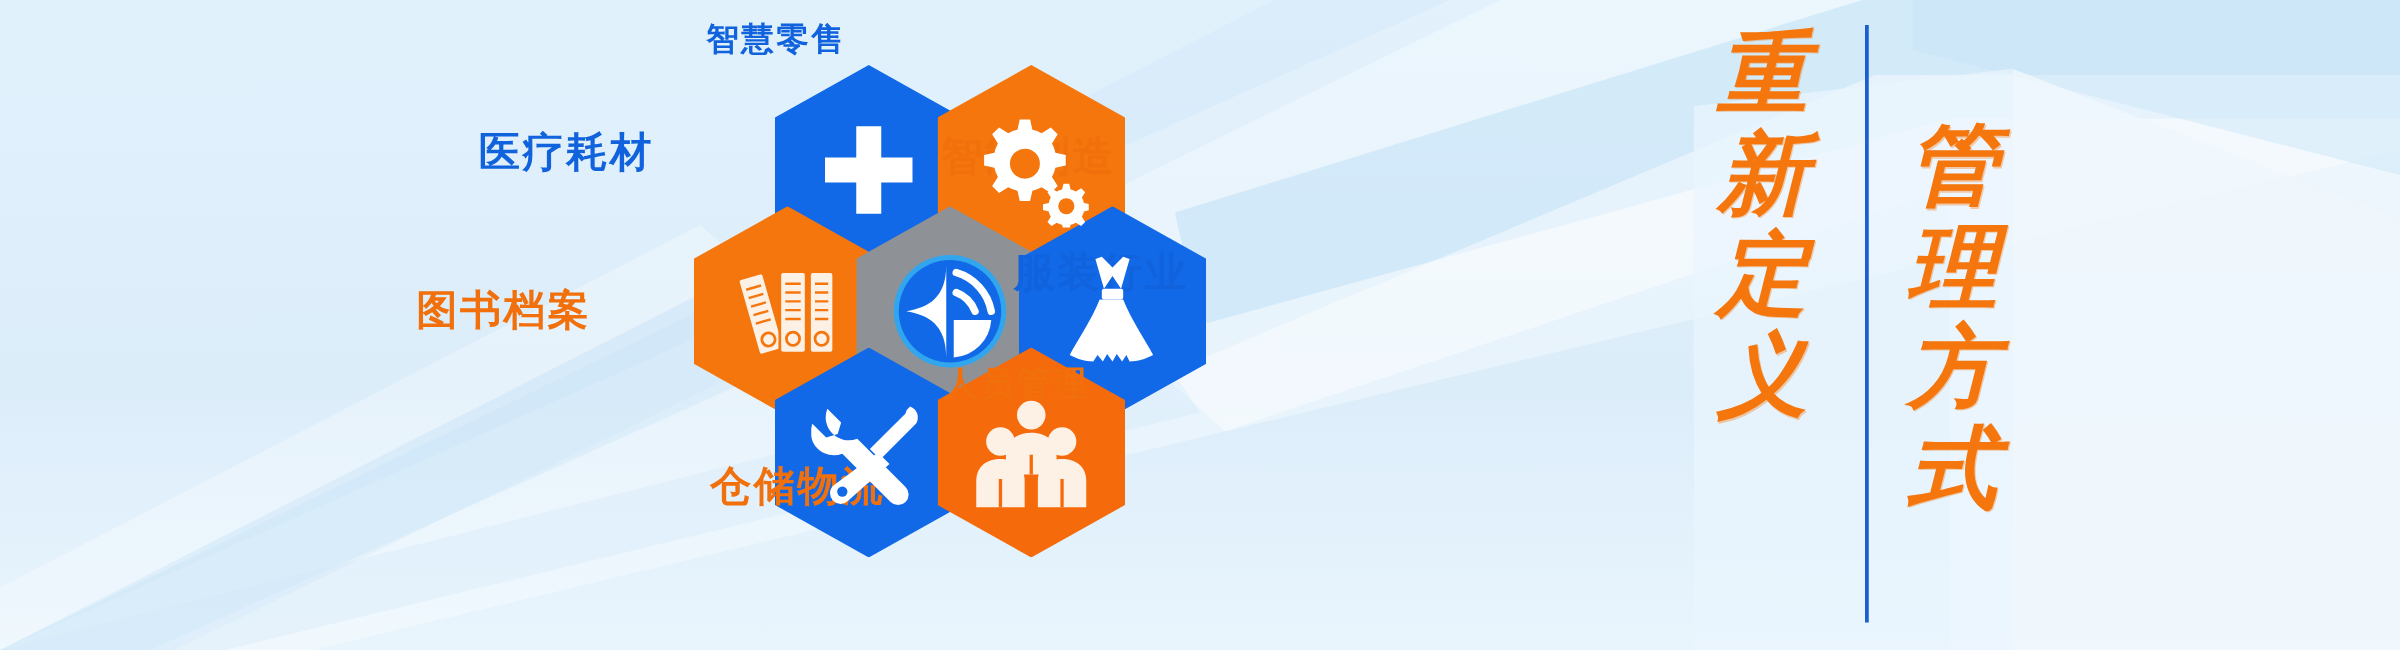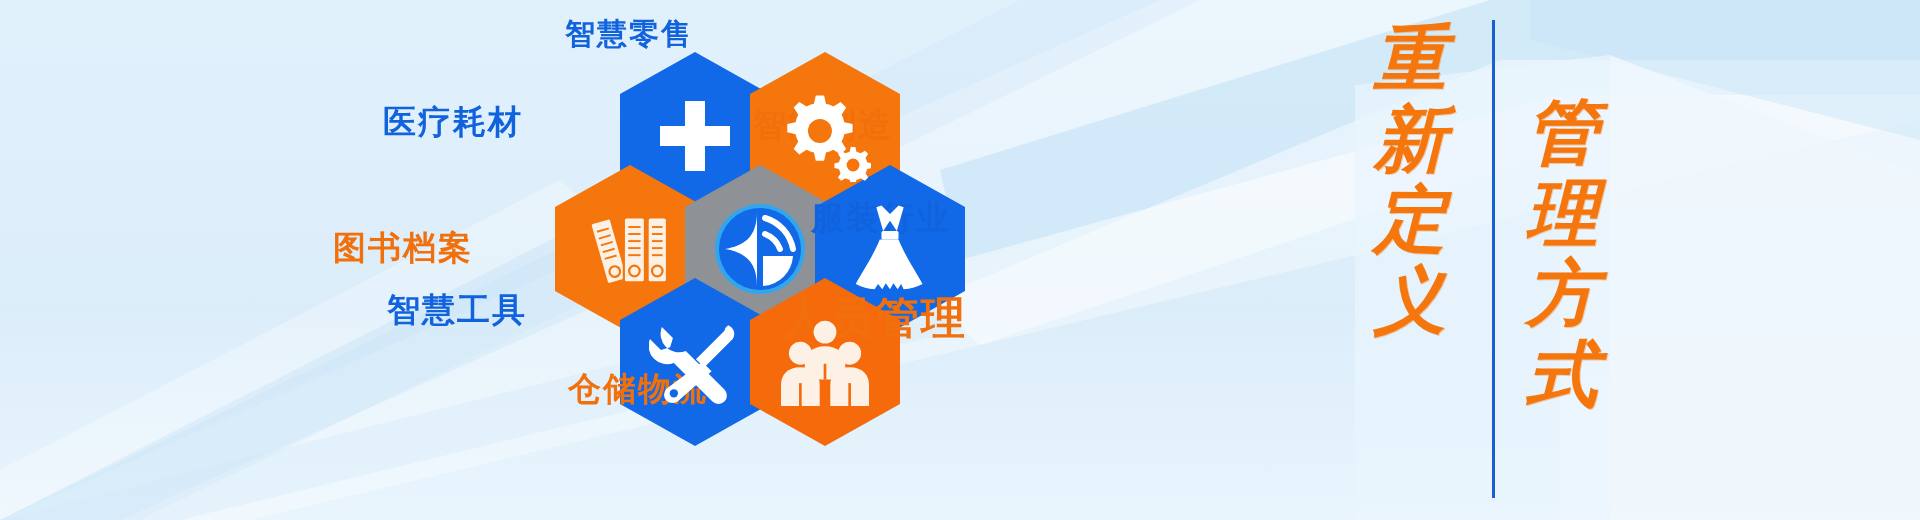--- a/index.html
+++ b/index.html
@@ -53,27 +53,27 @@
 
   
   .label{
     position:absolute;white-space:nowrap;
     font-weight:bold;letter-spacing:2px;
     font-family:"DejaVu Sans","Liberation Sans",sans-serif;
   }
   .label.blue{color:#1163dd;}
   .label.orange{color:#f1700c;}
 
-  #lbl-retail    {left:565px;top:14px; font-size:30px;}
+  #lbl-retail    {left:565px;top:14px; font-size:26px;}
   #lbl-medical   {left:383px;top:100px;font-size:33px;font-family:Liberation Mono, monospace;}
   #lbl-manufact  {left:753px;top:103px;font-size:33px;}
   #lbl-books     {left:333px;top:192px;font-size:33px;margin-top:34px;}
   #lbl-apparel   {left:811px;top:196px;font-size:33px;}
   #lbl-tools     {left:387px;top:288px;font-size:33px;}
-  #lbl-people    {left:755px;top:289px;font-size:44px;margin-left:28px;}
+  #lbl-people    {left:755px;top:289px;font-size:27px;}
   #lbl-warehouse {left:568px;top:367px;font-size:33px;}
 
   
   #slogan{
     position:absolute;left:1355px;top:0;width:260px;height:520px;
   }
   .slogan-col{
     position:absolute;top:0;height:520px;width:110px;
     display:flex;flex-direction:column;align-items:center;
     justify-content:flex-start;
@@ -249,21 +249,20 @@
       </svg>
     </div>
 
   </div>
 
   <div class="label blue" id="lbl-retail">智慧零售</div>
   <div class="label blue" id="lbl-medical">医疗耗材</div>
   <div class="label orange" id="lbl-manufact">智能制造</div>
   <div class="label orange" id="lbl-books">图书档案</div>
   <div class="label blue" id="lbl-apparel">服装行业</div>
-  <div class="label blue" id="lbl-tools">智慧工具</div>
   <div class="label orange" id="lbl-people">人员管理</div>
   <div class="label orange" id="lbl-warehouse">仓储物流</div>
 
   <div id="slogan">
     <div class="slogan-col" id="slogan-left">
       <span class="slogan-char">重</span>
       <span class="slogan-char">新</span>
       <span class="slogan-char">定</span>
       <span class="slogan-char">义</span>
     </div>

